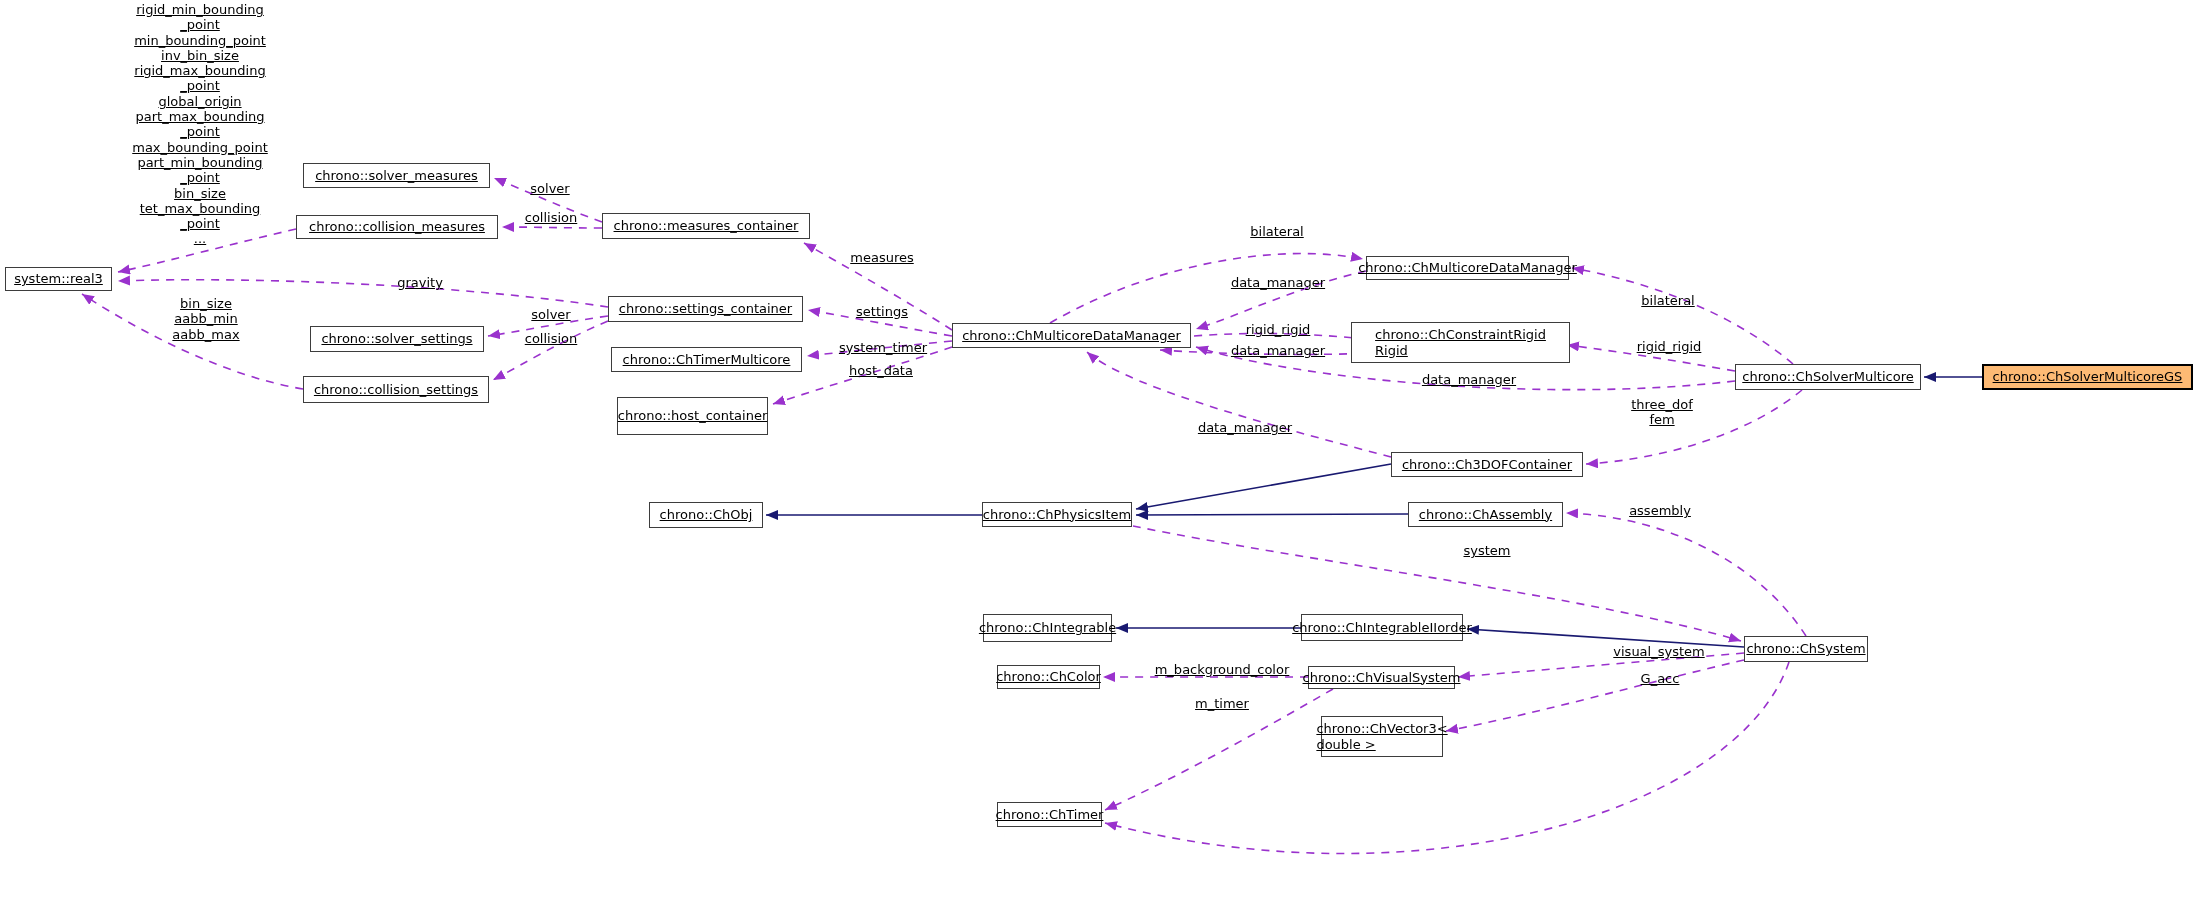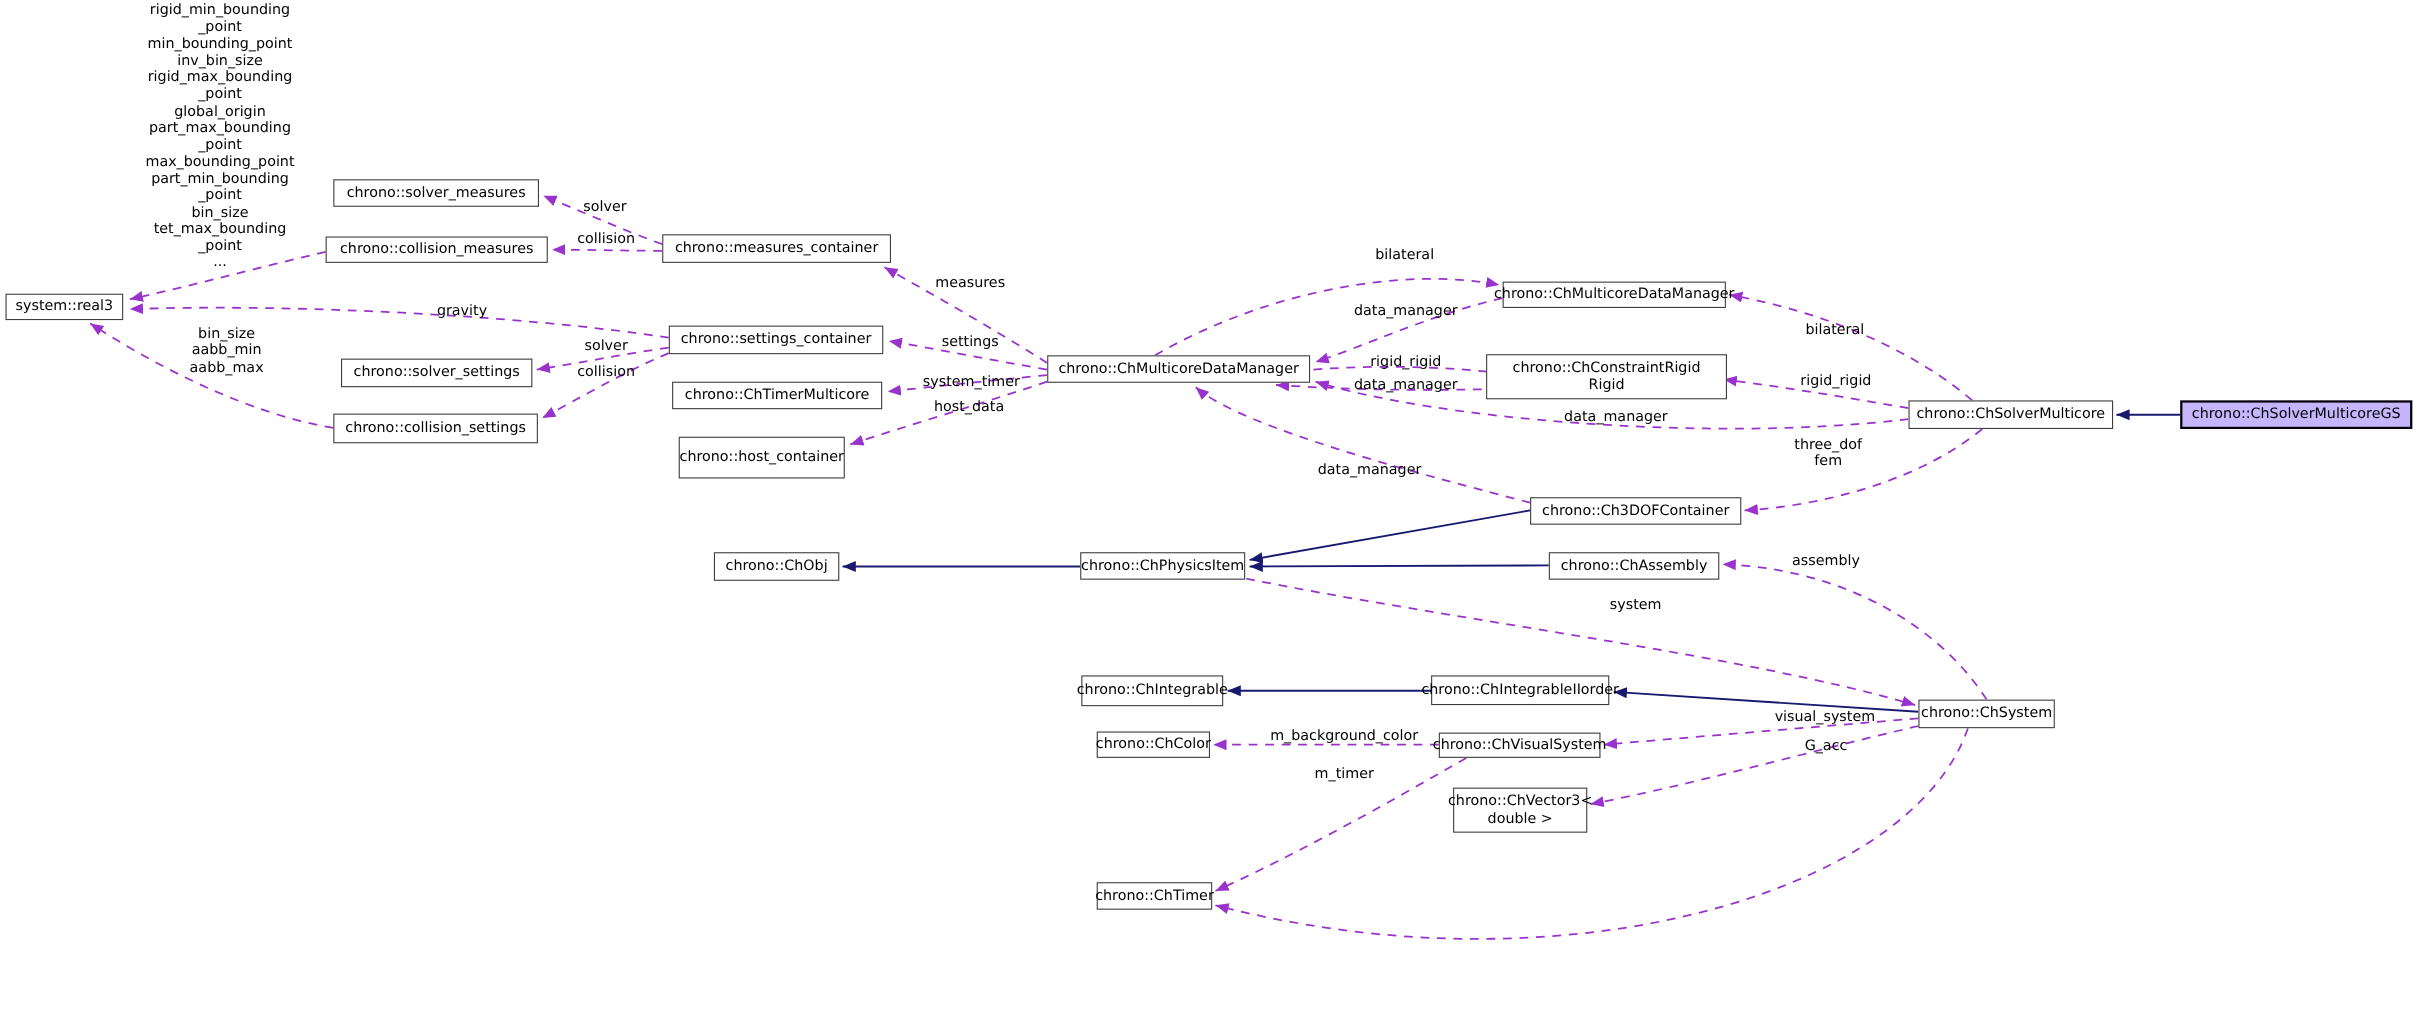--- a/index.html
+++ b/index.html
@@ -4,27 +4,27 @@
 <style>
   html,body{margin:0;padding:0;background:#ffffff;}
   #canvas{
     position:relative;width:2199px;height:920px;background:#ffffff;overflow:hidden;
     font-family:"DejaVu Sans","Liberation Sans",sans-serif;color:#000;
   }
   #edges{position:absolute;left:0;top:0;width:2199px;height:920px;}
   .node{
     position:absolute;box-sizing:border-box;background:#ffffff;
     border:1.4px solid #3d3d3d;display:flex;align-items:center;justify-content:center;
-    font-size:13px;line-height:1.22;text-align:center;white-space:pre;z-index:2;
-    padding:0 3px;cursor:pointer;
+    font-size:13px;line-height:1.22;text-align:left;white-space:pre;z-index:2;
+    padding:0 3px;cursor:pointer;text-decoration:underline;
   }
-  .node.main{background:#c4b5fd;border:2px solid #000000;}
+  .node.main{background:#fdba74;border:2px solid #000000;}
   .elabel{
     position:absolute;transform:translateX(-50%);text-align:center;
-    font-size:13px;line-height:15.3px;white-space:pre;z-index:1;
+    font-size:13px;line-height:15.3px;white-space:pre;z-index:1;text-decoration:underline;
   }
   path.usage{stroke:#9a32cd;stroke-width:1.6;fill:none;stroke-dasharray:8 7;}
   path.inherit{stroke:#191970;stroke-width:1.7;fill:none;}
 </style>
 </head>
 <body>
 
 <div id="canvas">
 
   <svg id="edges" viewBox="0 0 2199 920" xmlns="http://www.w3.org/2000/svg">

